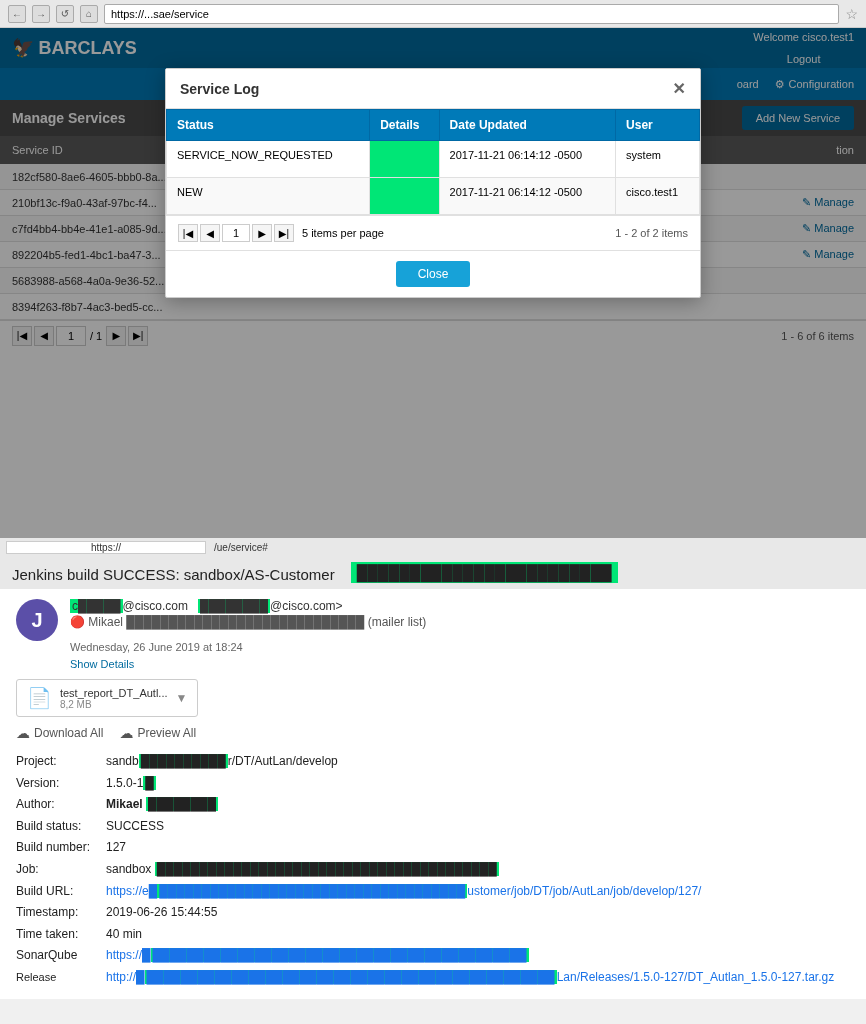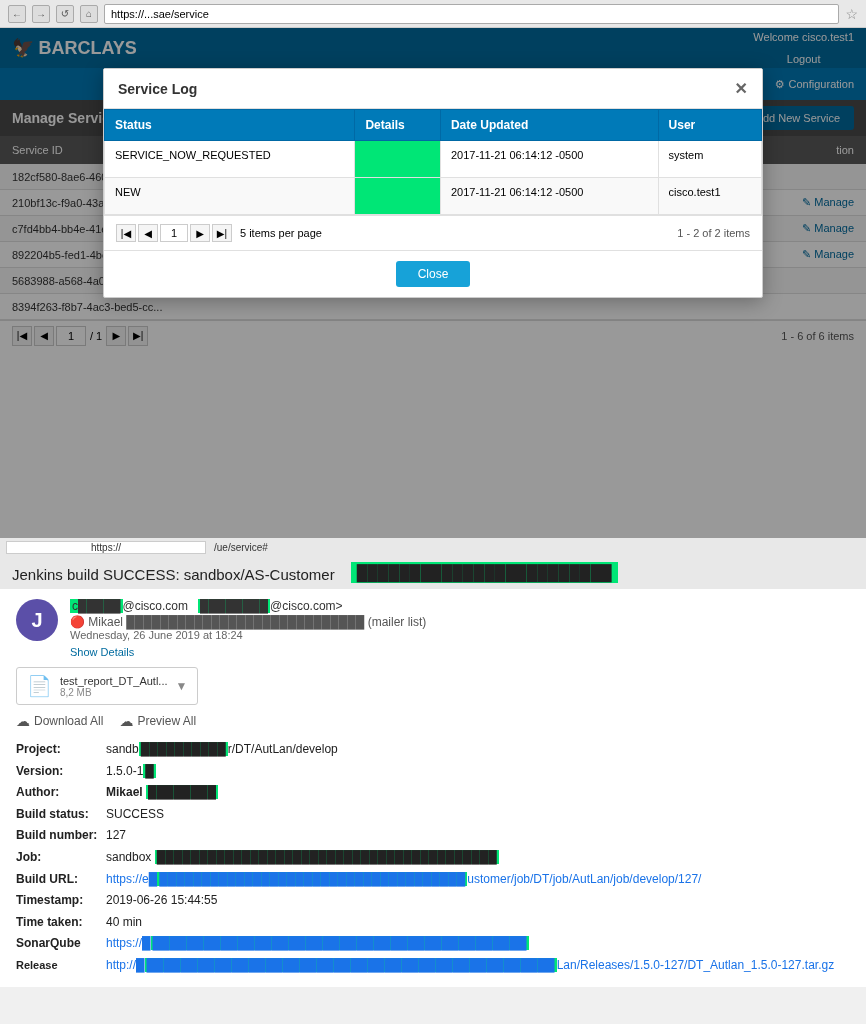--- a/index.html
+++ b/index.html
@@ -166,21 +166,21 @@
       top: 0; left: 0; right: 0; bottom: 0;
       background: rgba(0,0,0,0.4);
       display: flex;
       justify-content: center;
       align-items: flex-start;
       padding-top: 40px;
       z-index: 10;
     }
     .modal {
       background: white;
-      width: 660px;
+      width: 536px;
       border: 1px solid #ccc;
       border-radius: 2px;
       box-shadow: 0 4px 20px rgba(0,0,0,0.3);
     }
     .modal-header {
       background: white;
       padding: 10px 14px;
       border-bottom: 1px solid #e0e0e0;
       display: flex;
       justify-content: space-between;
@@ -298,21 +298,21 @@
       display: flex; align-items: center; justify-content: center;
       font-size: 20px; font-weight: bold;
       flex-shrink: 0;
     }
     .email-meta { flex: 1; }
     .email-from {
       font-size: 12px;
       color: #333;
       margin-bottom: 2px;
     }
-    .email-to { font-size: 12px; color: #555; margin-bottom: 0; }
+    .email-to { font-size: 12px; color: #555; margin-bottom: 12px; }
     .email-date { font-size: 11px; color: #666; margin-bottom: 4px; }
     .show-details { font-size: 11px; color: #006b9f; text-decoration: none; cursor: pointer; }
 
     
     .attachment-row {
       display: flex;
       align-items: center;
       gap: 8px;
       margin: 8px 0;
     }
@@ -345,21 +345,21 @@
     .build-info {
       font-size: 12px;
       line-height: 1.8;
     }
     .build-row {
       display: flex;
       align-items: baseline;
       gap: 0;
     }
     .build-label {
-      font-weight: bold;
+      font-weight: normal;
       min-width: 90px;
       color: #222;
     }
     .build-value { color: #222; }
     .build-link { color: #1a73e8; text-decoration: none; }
     .release-text { font-size: 11px; color: #222; }
   </style>
 </head>
 <body>
 

